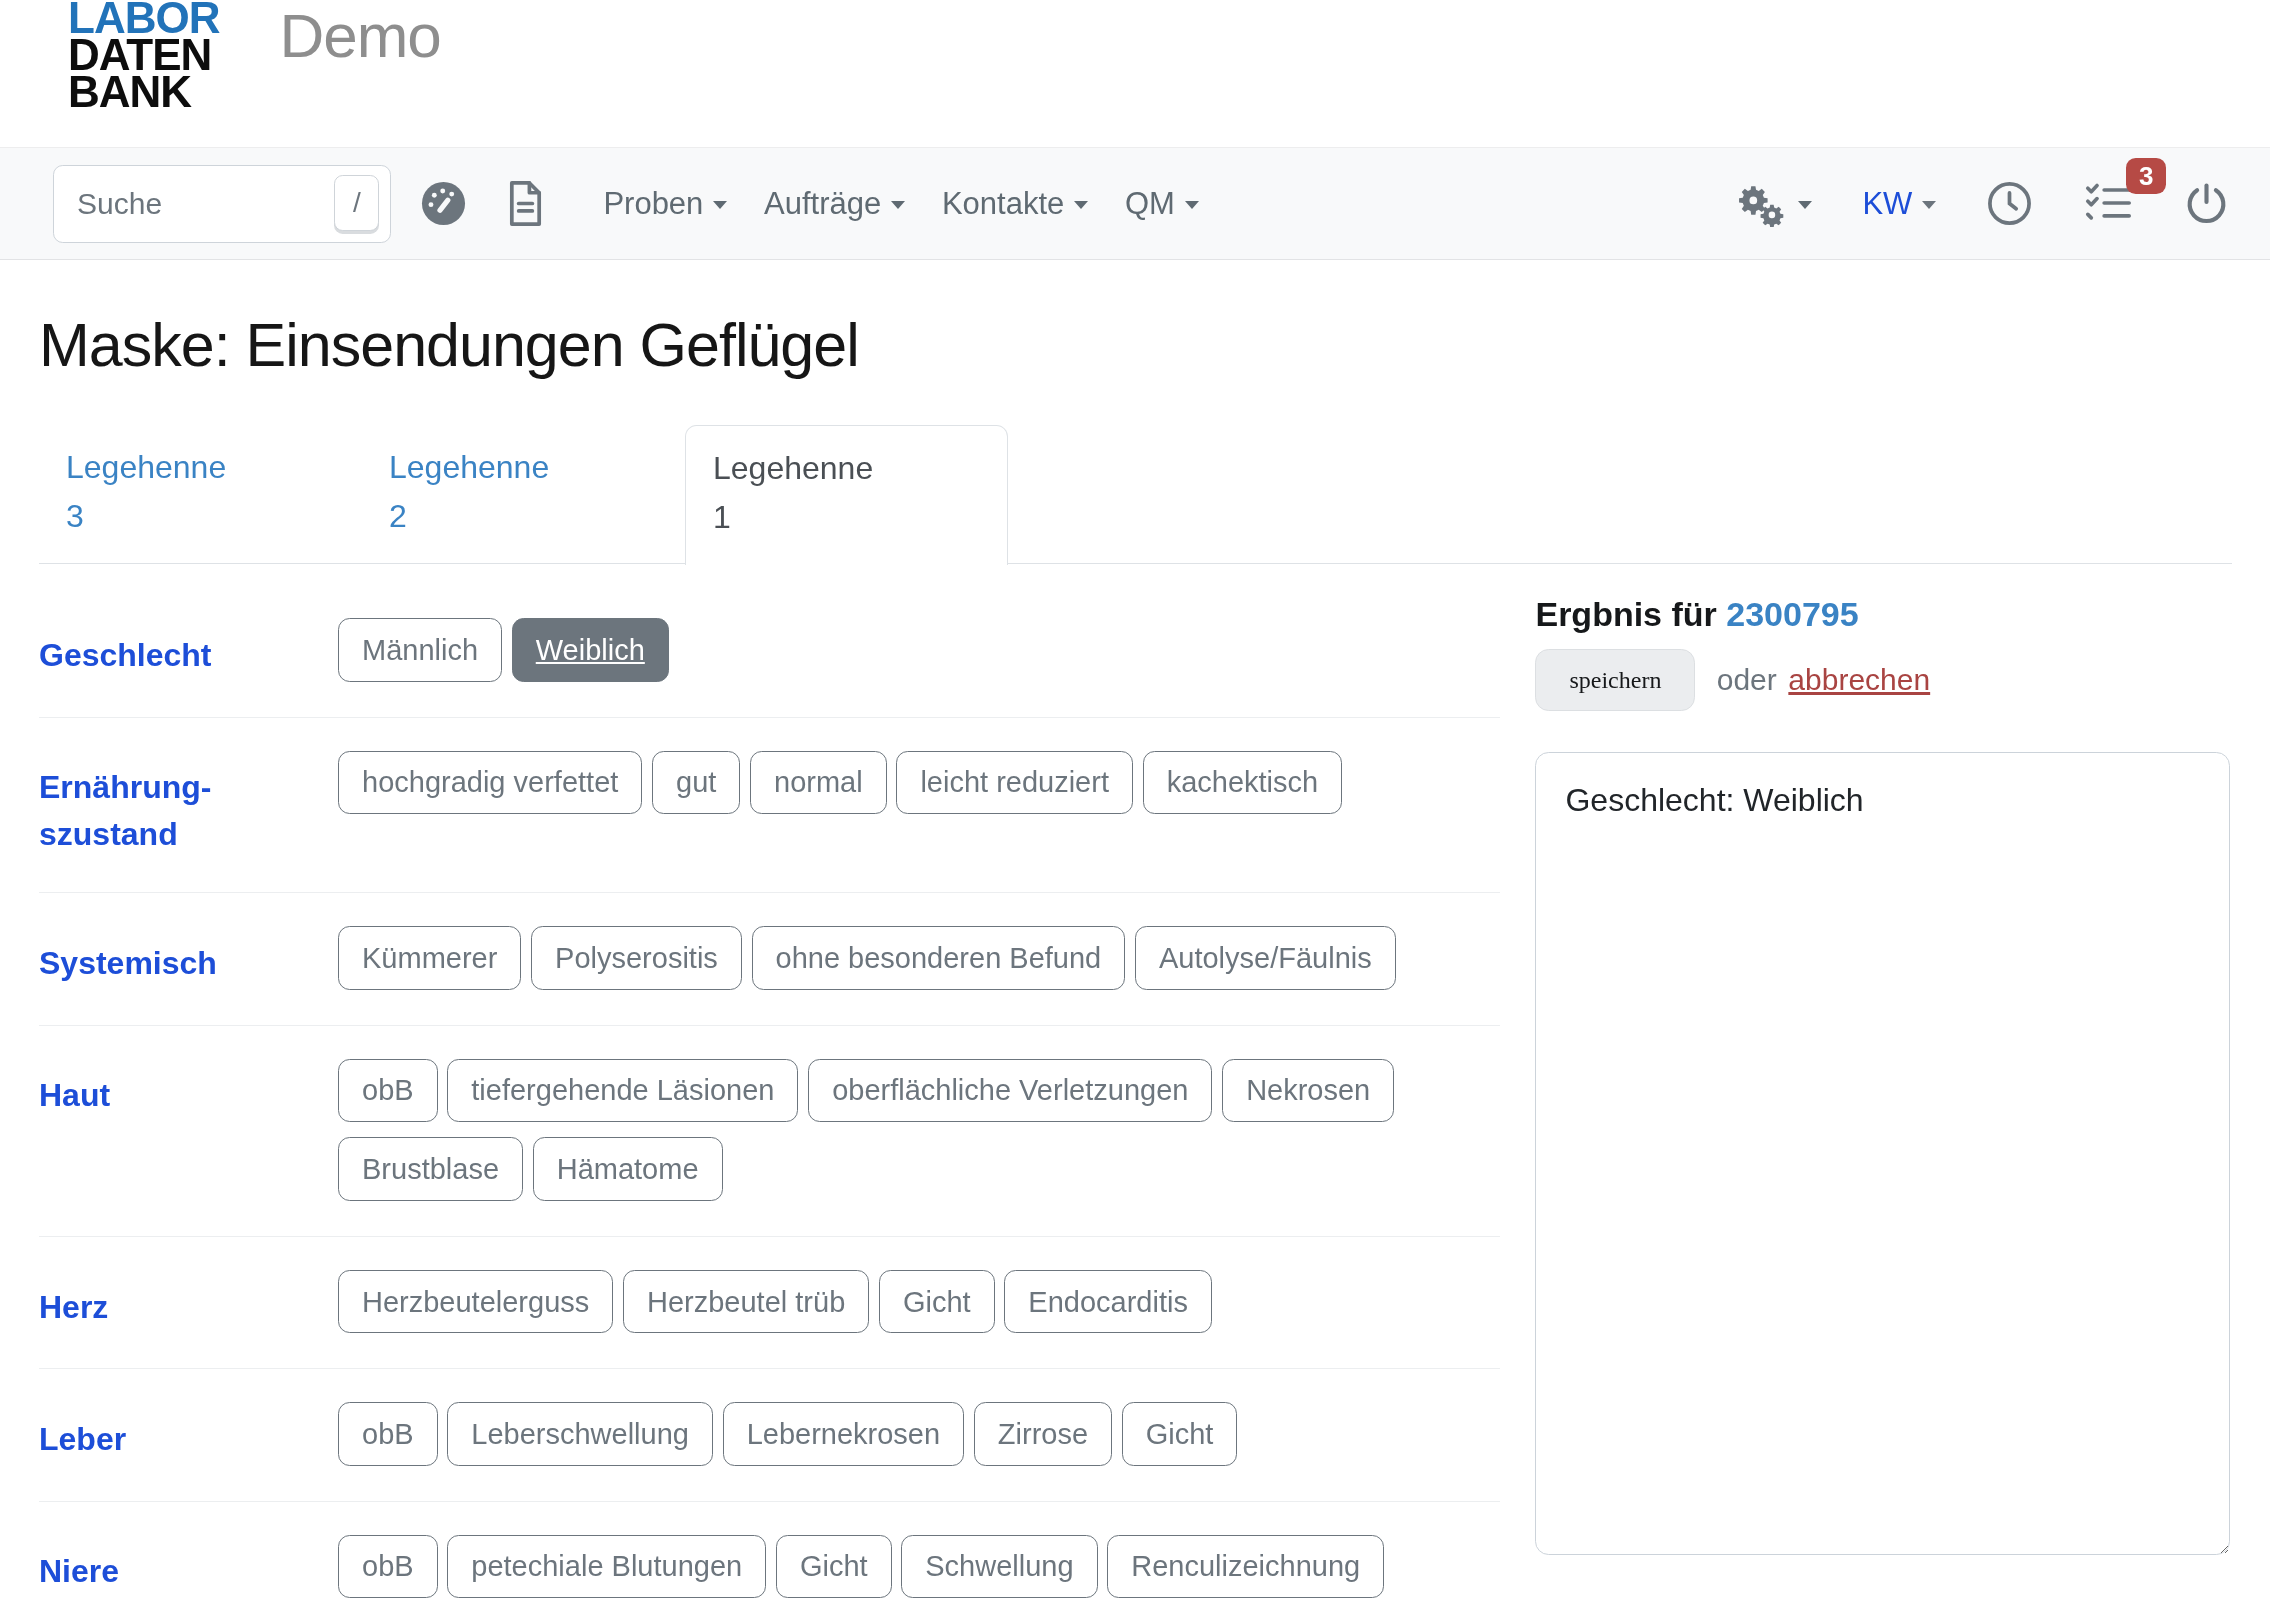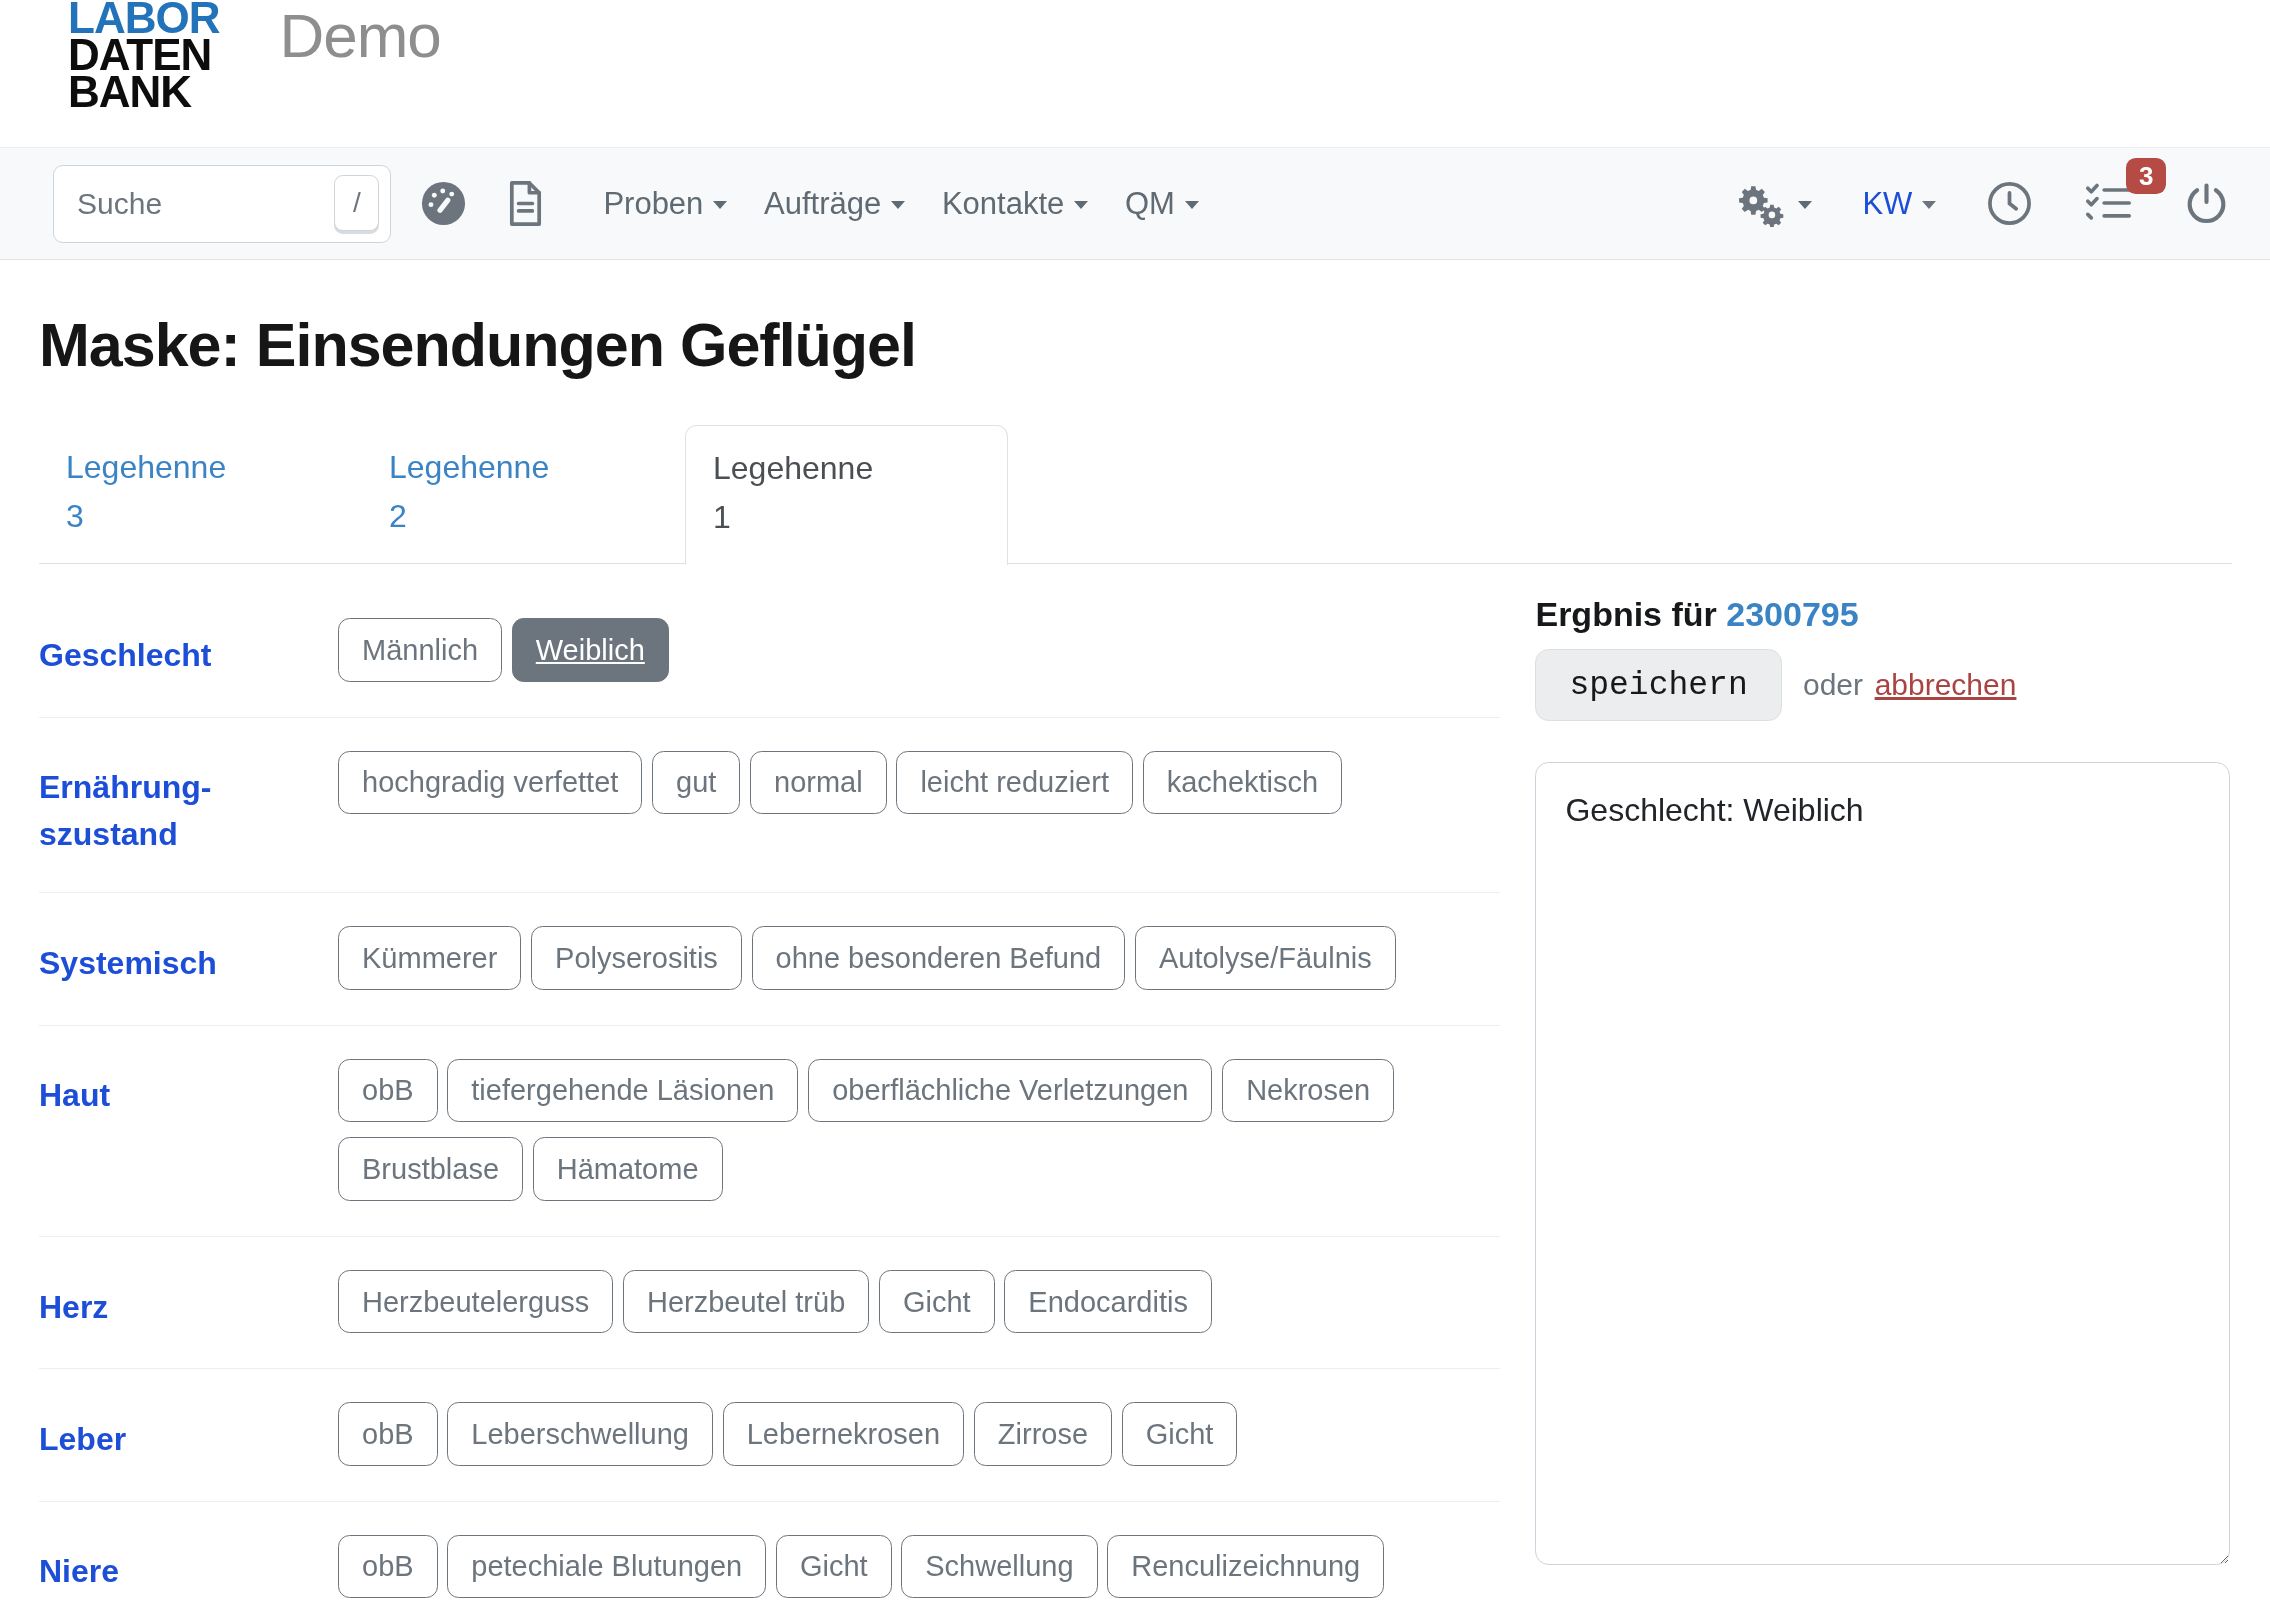--- a/index.html
+++ b/index.html
@@ -35,21 +35,21 @@
            border-top:8.7px solid #5f6a72; margin-left:9.7px; margin-top:3.9px; }
   .nav-right { margin-left:auto; display:flex; align-items:center; }
   .nav-right > * { margin-left:50px; }
   .kw { display:flex; align-items:center; font-size:31px; color:#1d4ed8; cursor:pointer; }
   .tasks-wrap { position:relative; cursor:pointer; }
   .badge { position:absolute; top:-21.3px; right:-33px; background:#b64a45; color:#fff;
       font-size:26px; font-weight:bold; padding:2.9px 12.6px; border-radius:9.7px; }
 
   
   .content { padding:0 39px; }
-  .page-title { margin-top:50px; font-size:61px; font-weight:bold; color:#161616; letter-spacing:-1px; }
+  .page-title { margin-top:50px; font-size:61px; font-weight:normal; color:#161616; letter-spacing:-1px; }
 
   .tabs { display:flex; margin-top:45px; border-bottom:1.9px solid #dee2e6; }
   .tab { width:323px; padding:17.5px 27px 21.3px; font-size:32px; line-height:1.55;
          color:#3a83c4; cursor:pointer; }
   .tab span { display:block; }
   .tab.active { background:#fff; border:1.9px solid #dee2e6; border-bottom:none;
       border-radius:11.6px 11.6px 0 0; color:#4a4f54; margin-bottom:-1.9px; position:relative; }
 
   .columns { display:flex; margin-top:21.3px; }
   .form-col { width:1475px; }
@@ -60,22 +60,22 @@
   .row-options { flex:1; display:flex; flex-wrap:wrap; gap:15.5px 9.7px; align-content:flex-start; }
   .opt-btn { font-size:29px; color:#6c757d; background:#fff; border:1.9px solid #6c757d;
       border-radius:11.6px; padding:12.6px 23px; cursor:pointer; line-height:1.25;
       font-family:inherit; white-space:nowrap; }
   .opt-btn.selected { background:#6c757d; color:#fff; text-decoration:underline; }
 
   .result-col { width:703px; margin-left:35px; padding-top:9.7px; }
   .result-heading { font-size:34px; font-weight:bold; color:#16181a; }
   .result-heading a { color:#3a83c4; text-decoration:none; cursor:pointer; }
   .save-row { display:flex; align-items:center; margin-top:15.5px; }
-  .save-btn { font-size:33px; color:#16181a; background:#ebedef; border:1.9px solid #dcdfe2;
-      border-radius:13.6px; padding:16.5px 33px; cursor:pointer; font-family:Liberation Mono, monospace; }
+  .save-btn { font-size:24px; color:#16181a; background:#ebedef; border:1.9px solid #dcdfe2;
+      border-radius:13.6px; padding:16.5px 33px; cursor:pointer; font-family:Liberation Serif, serif; }
   .or-text { font-size:30px; color:#6c757d; margin-left:21.3px; }
   .cancel-link { font-size:30px; color:#a94442; text-decoration:underline; margin-left:11.6px; cursor:pointer; }
   .result-box { margin-top:41px; width:695px; height:803px; border:1.9px solid #ccd3da;
       border-radius:13.6px; padding:25px 29px; font-size:32px; color:#212529;
       font-family:inherit; resize:both; outline:none; line-height:1.4; }
 </style>
 </head>
 <body>
 
 <div class="header">

